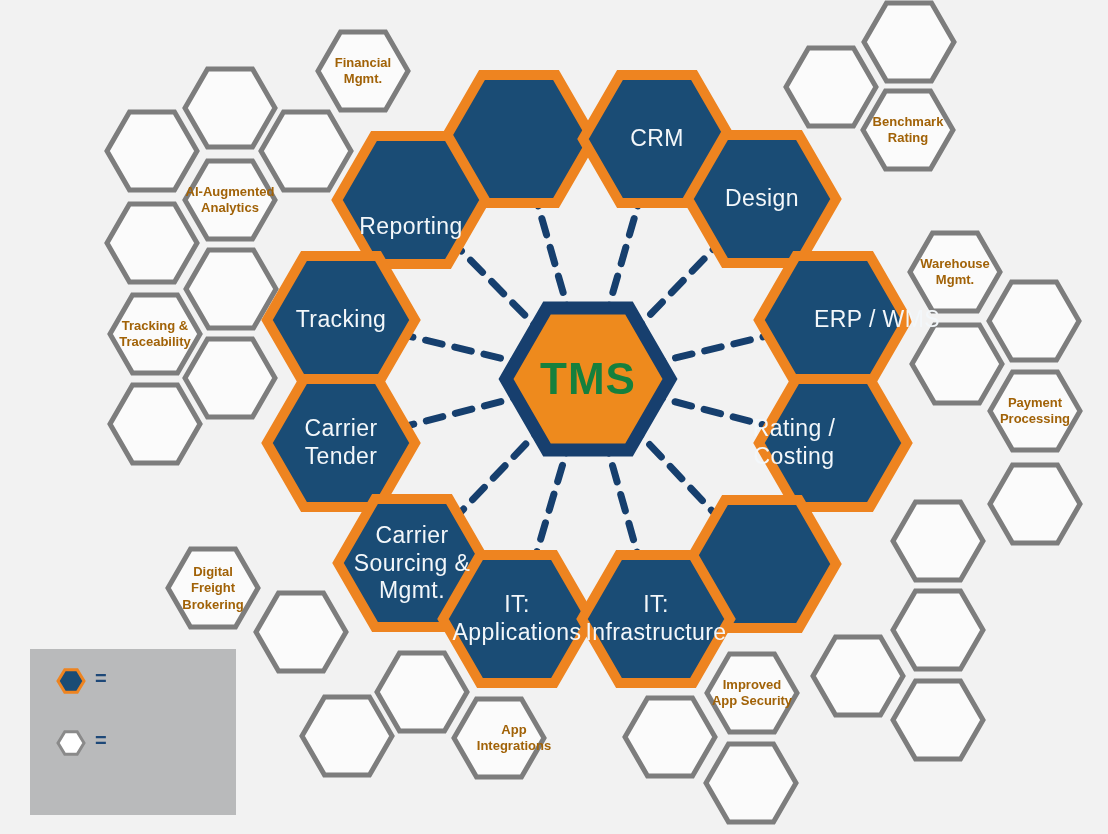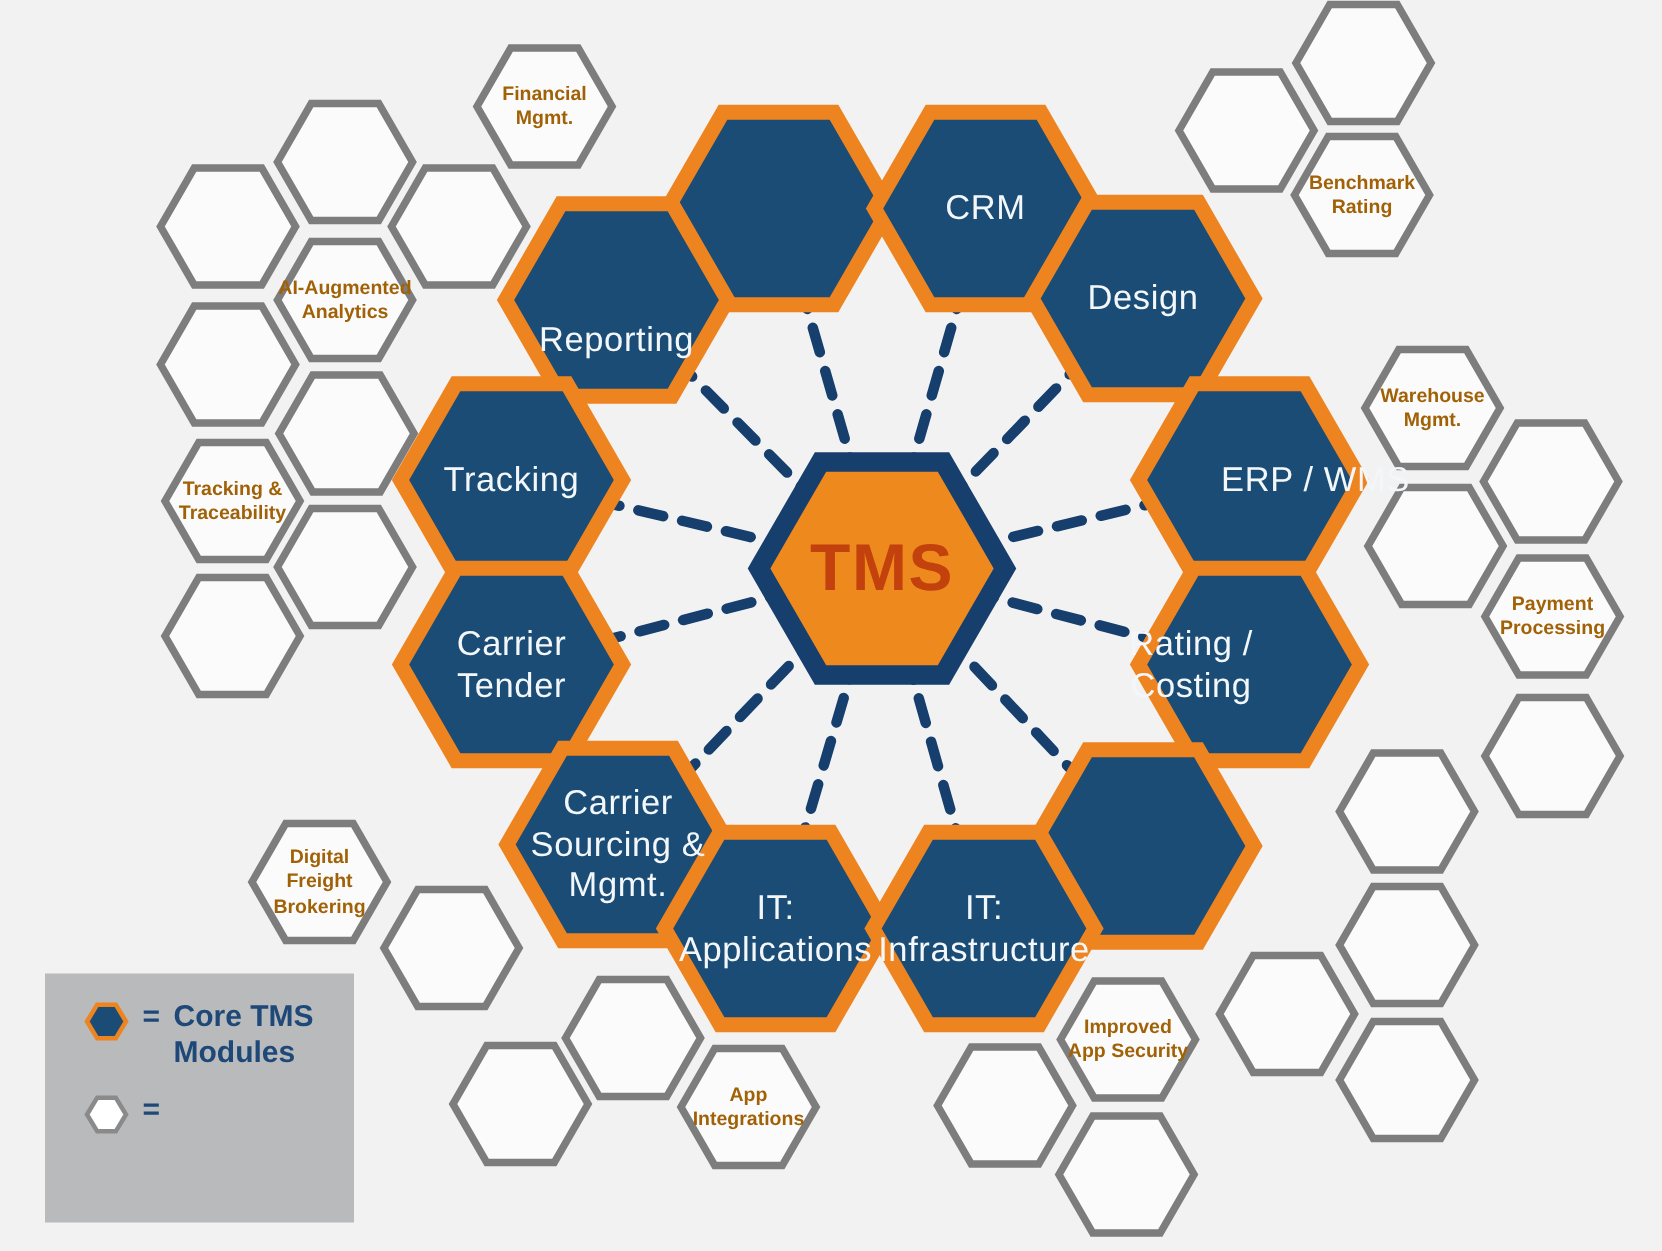--- a/index.html
+++ b/index.html
@@ -33,21 +33,21 @@
     color: #f3f7fa;
     font-size: 23px;
     line-height: 1.2;
     letter-spacing: 0.4px;
     text-align: center;
     white-space: pre-line;
   }
   .tms-label {
     position: absolute;
     transform: translate(-50%, -50%);
-    color: #c2410c;
+    color: #15803d;
     font-size: 44px;
     font-weight: 700;
     letter-spacing: 1px;
     text-align: right;
   }
   .niche-label {
     position: absolute;
     transform: translate(-50%, -50%);
     color: #a16207;
     font-size: 13px;
@@ -160,21 +160,21 @@
 Traceability</div>
       <div class="niche-label" style="left: 908px; top: 130px;">Benchmark
 Rating</div>
       <div class="niche-label" style="left: 955px; top: 272px;">Warehouse
 Mgmt.</div>
       <div class="niche-label" style="left: 1035px; top: 411px;">Payment
 Processing</div>
       <div class="niche-label" style="left: 213px; top: 588px;">Digital
 Freight
 Brokering</div>
-      <div class="niche-label" style="left: 499px; top: 738px;">App
+      <div class="niche-label" style="left: 514px; top: 738px;">App
 Integrations</div>
       <div class="niche-label" style="left: 752px; top: 693px;">Improved
 App Security</div>
       <div class="core-label" style="left: 657px; top: 139px;">CRM</div>
       <div class="core-label" style="left: 411px; top: 203px; margin-top: 24px;">Reporting</div>
       <div class="core-label" style="left: 762px; top: 199px;">Design</div>
       <div class="core-label" style="left: 341px; top: 320px;">Tracking</div>
       <div class="core-label" style="left: 833px; top: 320px; margin-left: 44px;">ERP / WMS</div>
       <div class="core-label" style="left: 341px; top: 443px;">Carrier
 Tender</div>
@@ -189,22 +189,20 @@
 Infrastructure</div>
       <div class="tms-label" style="left: 588px; top: 379px;">TMS</div>
     </div>
 
   <div class="legend-box" style="background: rgb(185, 186, 187);">
     <div class="legend-row row-1">
       <svg class="swatch" width="30" height="26" viewBox="0 0 30 26">
         <polygon points="2,13 8.8,1.8 21.2,1.8 28,13 21.2,24.2 8.8,24.2" fill="#1a4c75" stroke="#ee8420" stroke-width="3"></polygon>
       </svg>
       <span class="legend-eq">=</span>
-      <div class="legend-label">Core TMS
-Modules</div>
     </div>
     <div class="legend-row row-2">
       <svg class="swatch" width="30" height="26" viewBox="0 0 30 26">
         <polygon points="2,13 8.8,1.8 21.2,1.8 28,13 21.2,24.2 8.8,24.2" fill="#ffffff" stroke="#8a8a8a" stroke-width="3"></polygon>
       </svg>
       <span class="legend-eq">=</span>
     </div>
   </div>
 
 </div>

